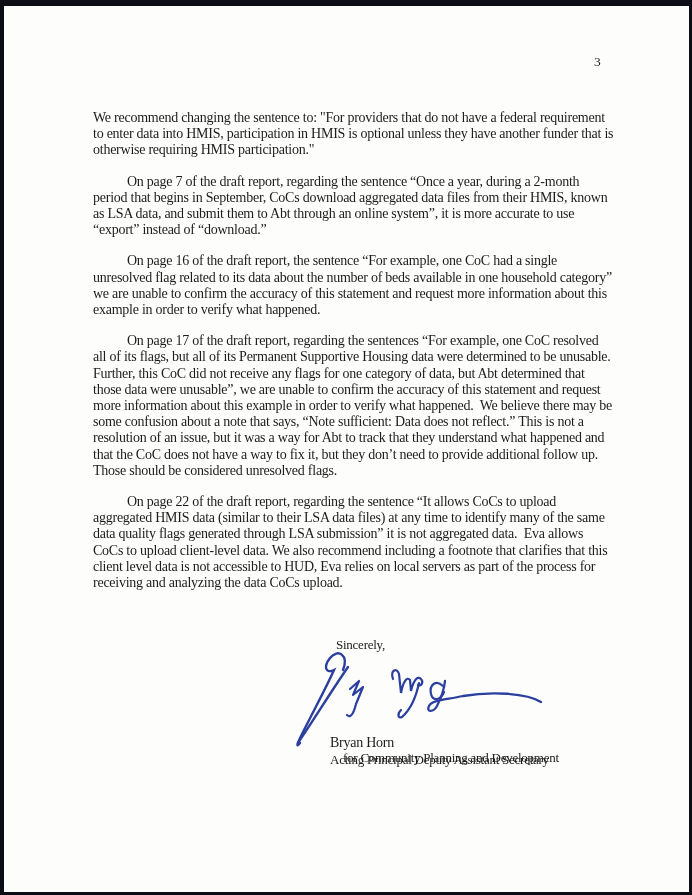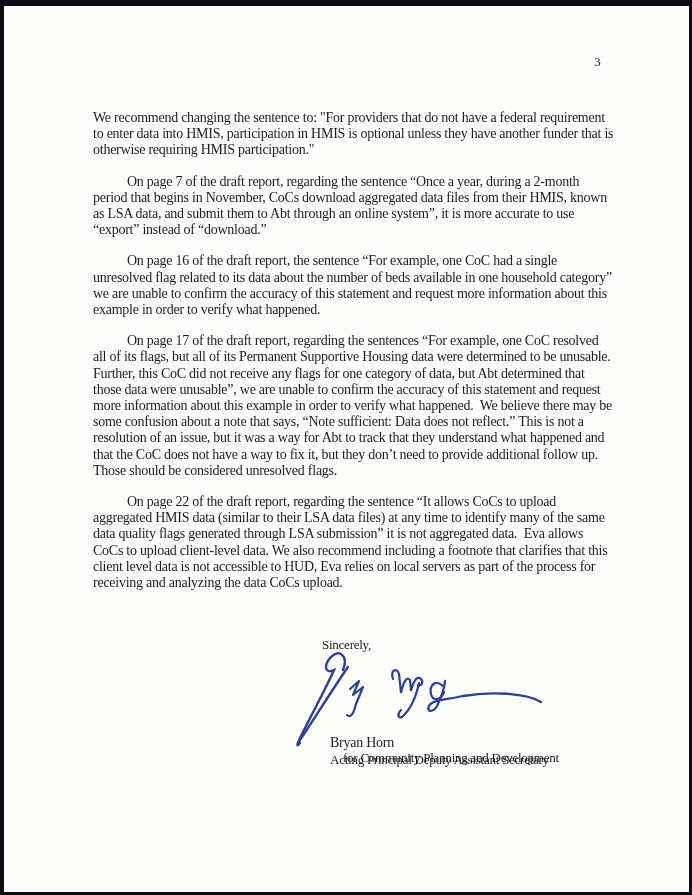--- a/index.html
+++ b/index.html
@@ -31,21 +31,21 @@
   .para {
     margin: 15px 0 10px 0;
     font-size: 14px;
     line-height: 16.2px;
     letter-spacing: -0.25px;
     white-space: pre;
   }
   .para.indented { text-indent: 34px; }
   .salutation {
     position: absolute;
-    left: 318px; top: 631px;
+    left: 332px; top: 631px;
     font-size: 13px; line-height: 16.2px; letter-spacing: -0.25px;
   }
   .signature-svg {
     position: absolute;
     left: 289px; top: 642px;
     width: 252px; height: 104px;
   }
   .signatory-name {
     position: absolute;
     left: 326px; top: 729px;
@@ -67,21 +67,21 @@
 
 <div class="page">
 
   <div class="page-number">3</div>
 
   <div class="letter-body">
       <p class="para">We recommend changing the sentence to: "For providers that do not have a federal requirement
 to enter data into HMIS, participation in HMIS is optional unless they have another funder that is
 otherwise requiring HMIS participation."</p>
       <p class="para indented">On page 7 of the draft report, regarding the sentence “Once a year, during a 2-month
-period that begins in November, CoCs download aggregated data files from their HMIS, known
+period that begins in September, CoCs download aggregated data files from their HMIS, known
 as LSA data, and submit them to Abt through an online system”, it is more accurate to use
 “export” instead of “download.”</p>
       <p class="para indented">On page 16 of the draft report, the sentence “For example, one CoC had a single
 unresolved flag related to its data about the number of beds available in one household category”
 we are unable to confirm the accuracy of this statement and request more information about this
 example in order to verify what happened.</p>
       <p class="para indented">On page 17 of the draft report, regarding the sentences “For example, one CoC resolved
 all of its flags, but all of its Permanent Supportive Housing data were determined to be unusable.
 Further, this CoC did not receive any flags for one category of data, but Abt determined that
 those data were unusable”, we are unable to confirm the accuracy of this statement and request

